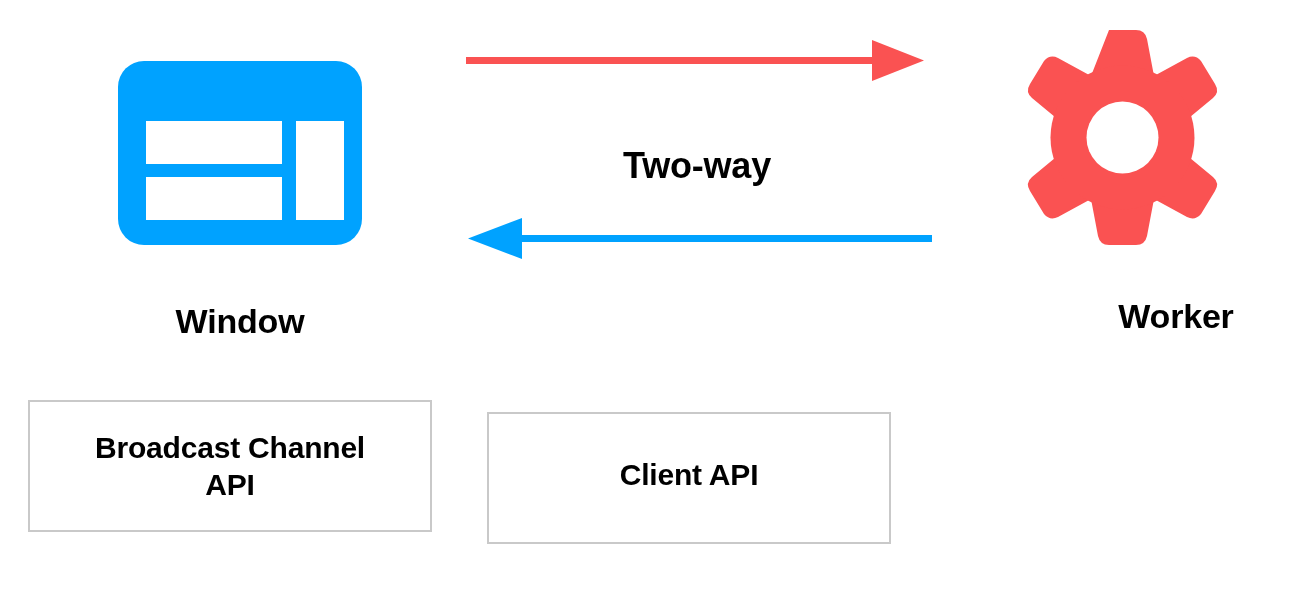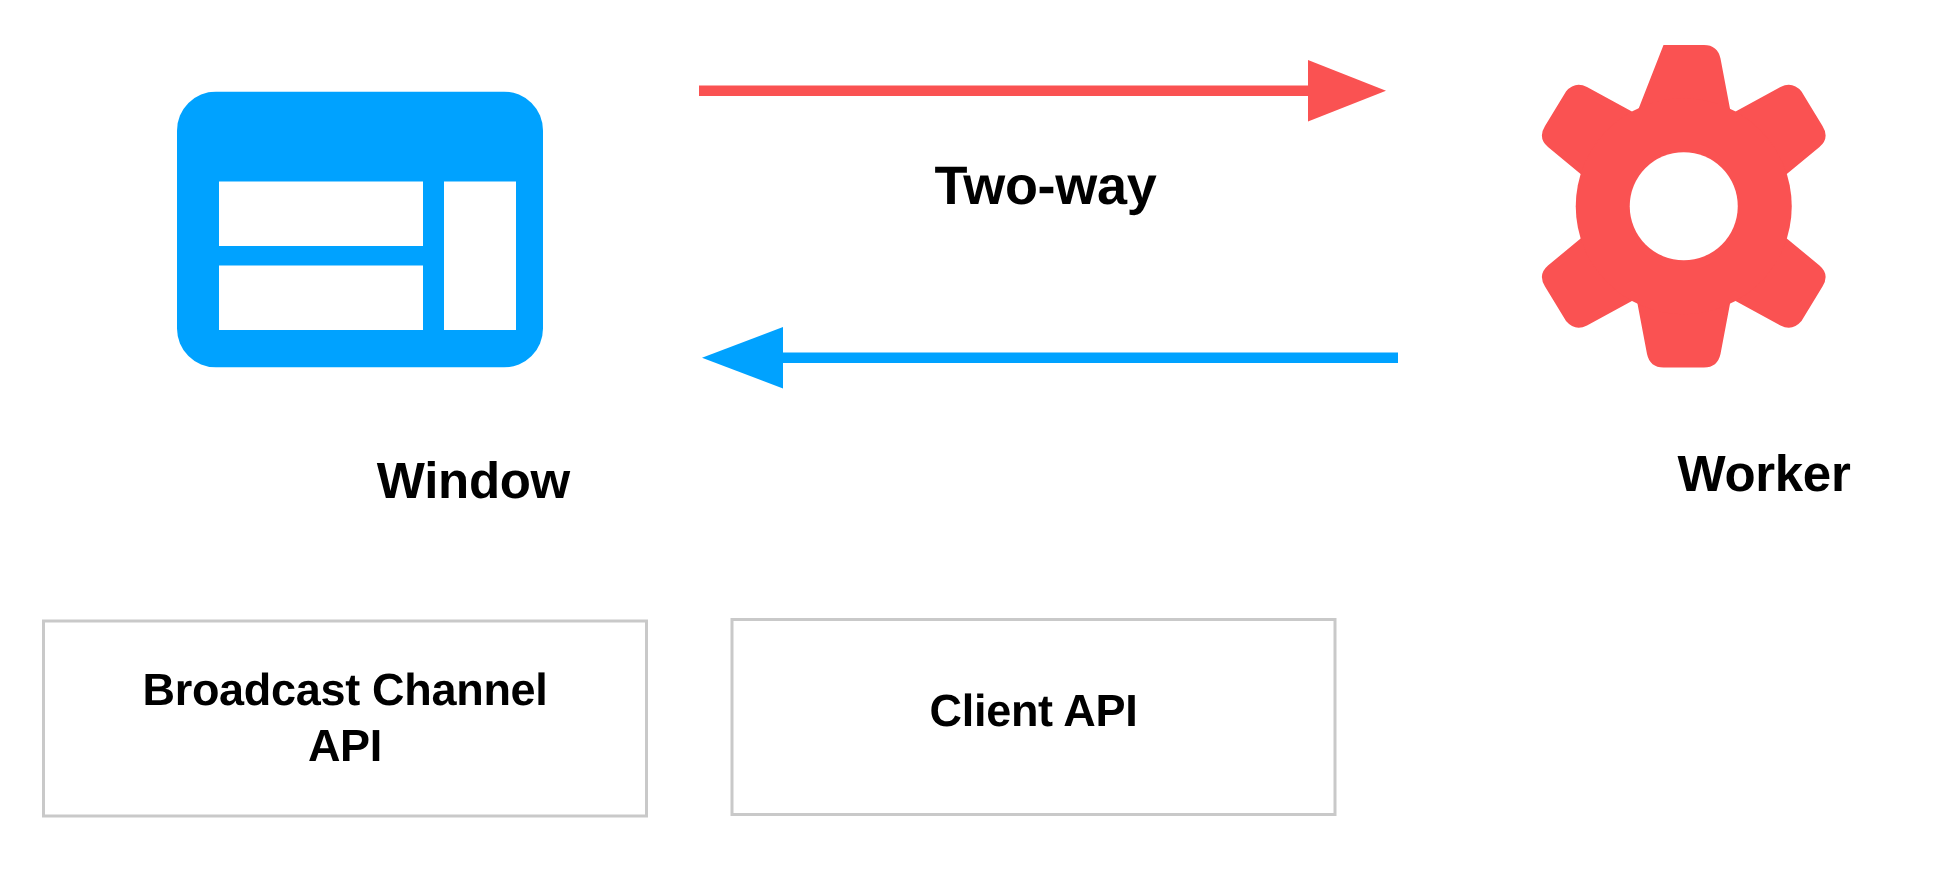--- a/index.html
+++ b/index.html
@@ -61,36 +61,36 @@
     width: 450px;
     text-align: center;
     font-size: 36px;
     font-weight: 700;
     line-height: 1.34;
     color: #000000;
     letter-spacing: -0.2px;
   }
   #center-caption .cap-line {
     display: block;
+    margin-top: 42px;
   }
 
   
   .node-label {
     position: absolute;
     font-size: 34px;
     font-weight: 700;
     color: #000000;
     text-align: center;
     letter-spacing: -0.2px;
   }
   #label-window {
     left: 100px;
     top: 302px;
     width: 280px;
-    text-align: right;
   }
   #label-worker {
     left: 1036px;
     top: 297px;
     width: 280px;
   }
 
   
   .api-box {
     position: absolute;
@@ -106,21 +106,21 @@
     color: #000000;
     line-height: 1.24;
     letter-spacing: -0.2px;
   }
   .api-box .box-text {
     display: block;
     padding: 0 8px;
   }
   #api-box-0 {
     left: 28px;
-    top: 413px;
+    top: 400px;
     width: 404px;
     height: 132px;
   }
   #api-box-1 {
     left: 487px;
     top: 412px;
     width: 404px;
     height: 132px;
     align-items: flex-start;
     padding-top: 42px;

